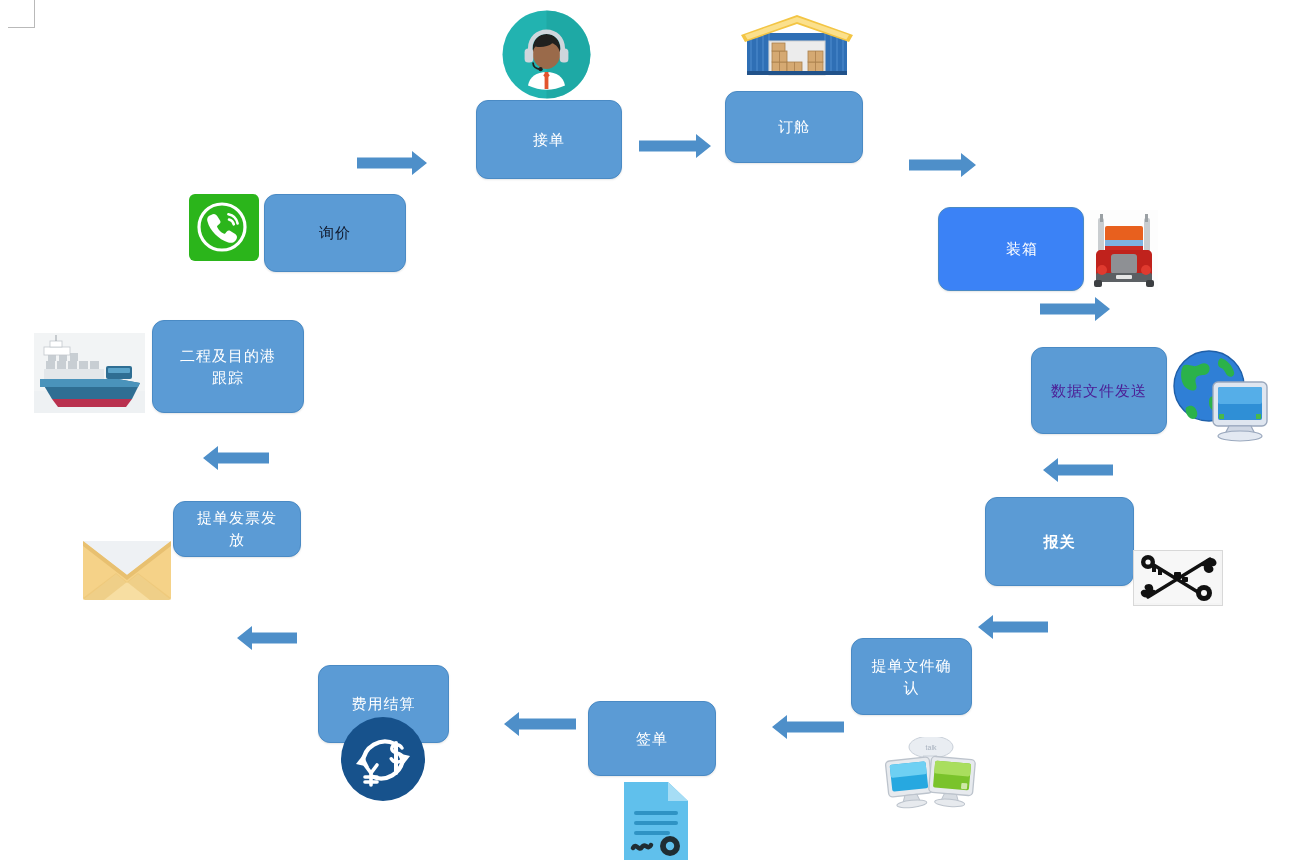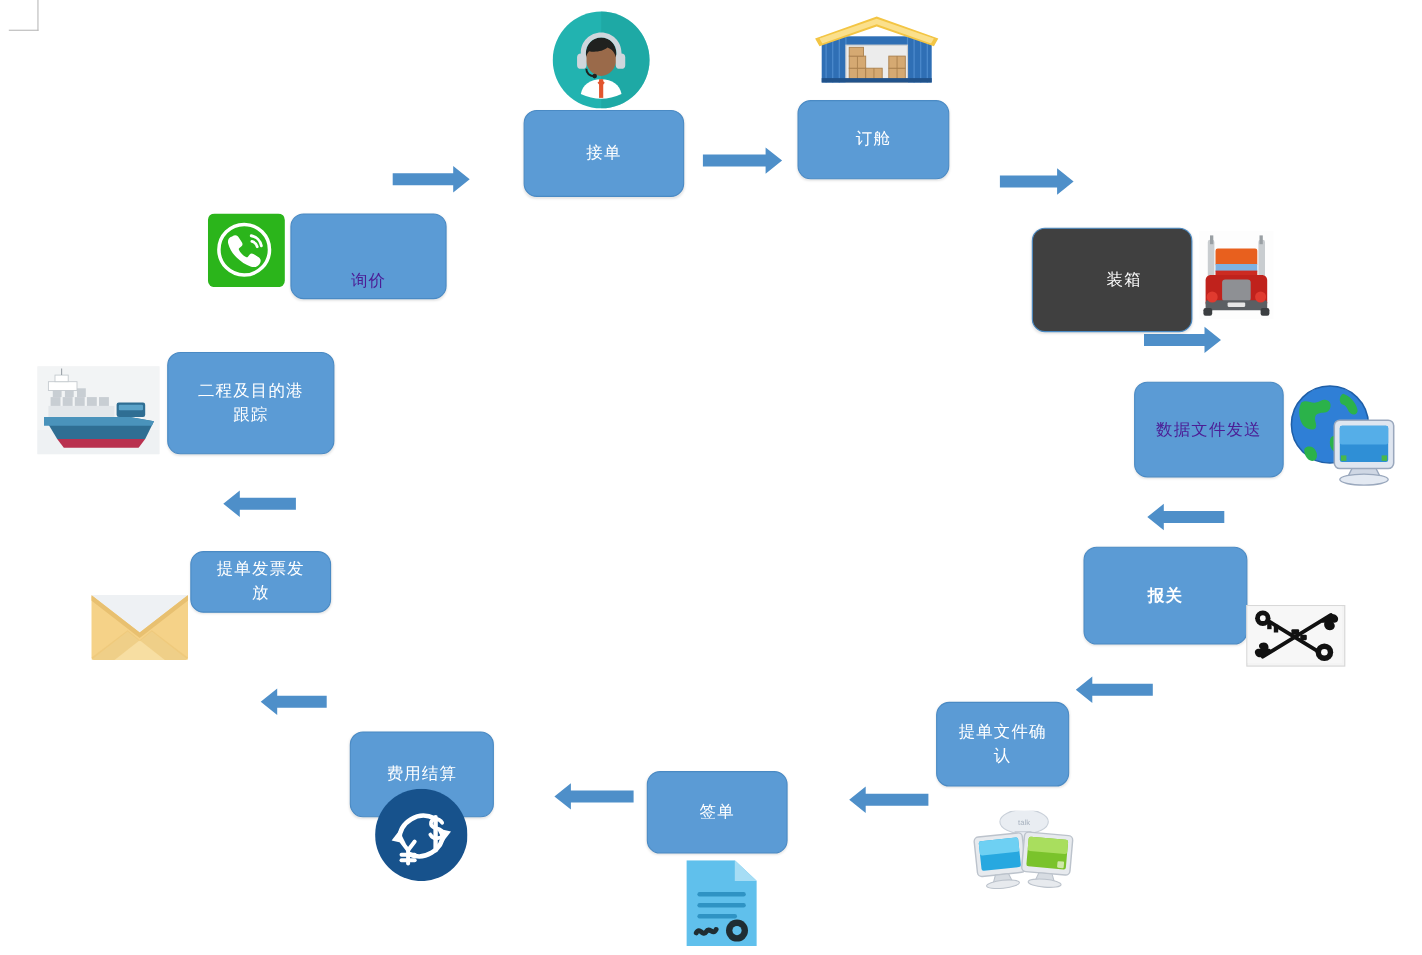--- a/index.html
+++ b/index.html
@@ -328,36 +328,36 @@
       </g>
       <rect x="10" y="14" width="26" height="8" fill="#ffffff" stroke="#c3c9ce" stroke-width=".8"></rect>
       <rect x="16" y="8" width="12" height="6" fill="#ffffff" stroke="#c3c9ce" stroke-width=".8"></rect>
       <line x1="22" y1="2" x2="22" y2="8" stroke="#9aa1a7" stroke-width="1"></line>
       <rect x="72" y="33" width="26" height="13" rx="2" fill="#2f6e93"></rect>
       <rect x="74" y="35" width="22" height="5" rx="1" fill="#5ba3c9"></rect>
     </svg>
   </div>
 
   <div id="node-layer">
-      <div class="node" style="left: 264px; top: 194px; width: 142px; height: 78px; background: rgb(91, 155, 213); border-color: rgb(74, 138, 196); color: #4c1d95; align-items: flex-end;">
+      <div class="node" style="left: 264px; top: 194px; width: 142px; height: 78px; background: rgb(91, 155, 213); border-color: rgb(74, 138, 196); color: #0f172a;">
         <div>
           <span>询价</span>
         </div>
       </div>
       <div class="node" style="left: 476px; top: 100px; width: 146px; height: 79px; background: rgb(91, 155, 213); border-color: rgb(74, 138, 196); color: rgb(255, 255, 255);">
         <div>
           <span>接单</span>
         </div>
       </div>
       <div class="node" style="left: 725px; top: 91px; width: 138px; height: 72px; background: rgb(91, 155, 213); border-color: rgb(74, 138, 196); color: rgb(255, 255, 255);">
         <div>
           <span>订舱</span>
         </div>
       </div>
-      <div class="node" style="left: 938px; top: 207px; width: 146px; height: 95px; background: #404040; border-color: rgb(74, 138, 196); color: rgb(255, 255, 255); padding-left: 30px;">
+      <div class="node" style="left: 938px; top: 207px; width: 146px; height: 84px; background: #3b82f6; border-color: rgb(74, 138, 196); color: rgb(255, 255, 255); padding-left: 30px;">
         <div>
           <span>装箱</span>
         </div>
       </div>
       <div class="node" style="left: 1031px; top: 347px; width: 136px; height: 87px; background: rgb(91, 155, 213); border-color: rgb(74, 138, 196); color: #4c1d95;">
         <div>
           <span>数据文件发送</span>
         </div>
       </div>
       <div class="node" style="left: 985px; top: 497px; width: 149px; height: 89px; background: rgb(91, 155, 213); border-color: rgb(74, 138, 196); color: rgb(255, 255, 255); font-weight: bold;">

